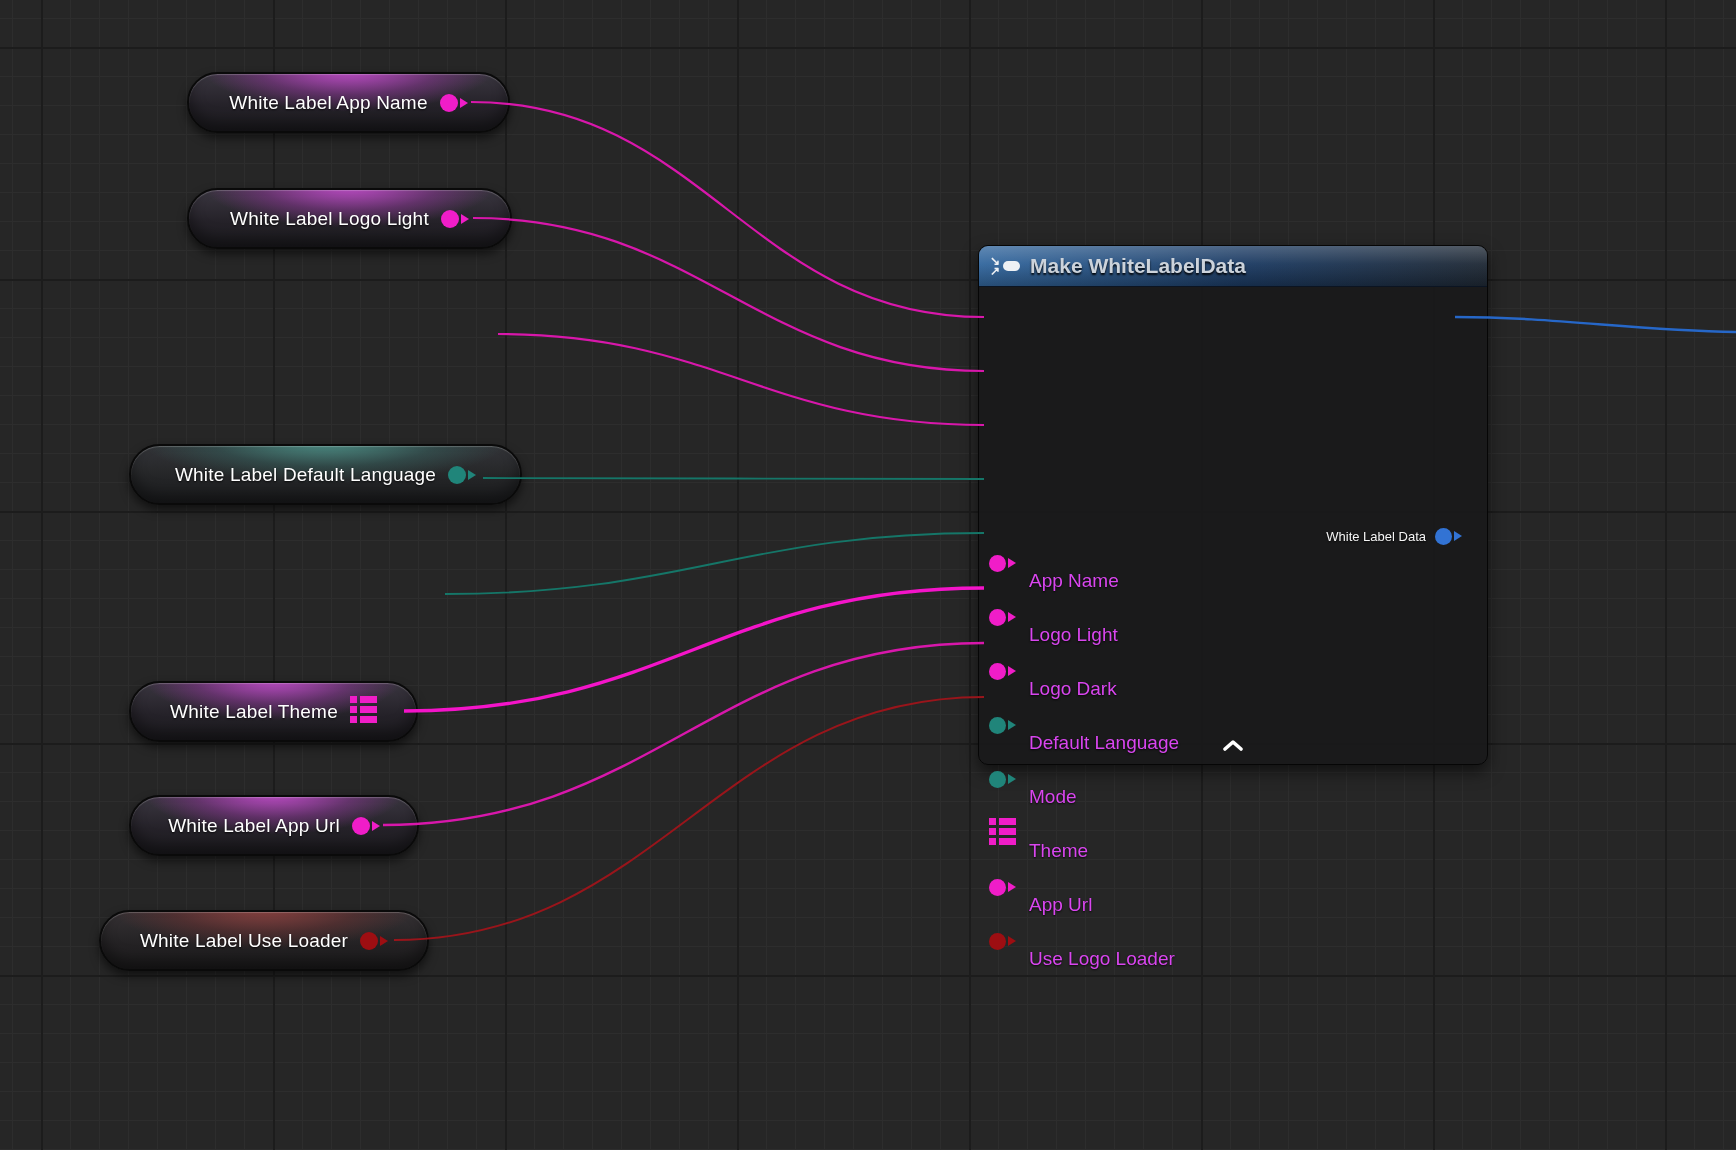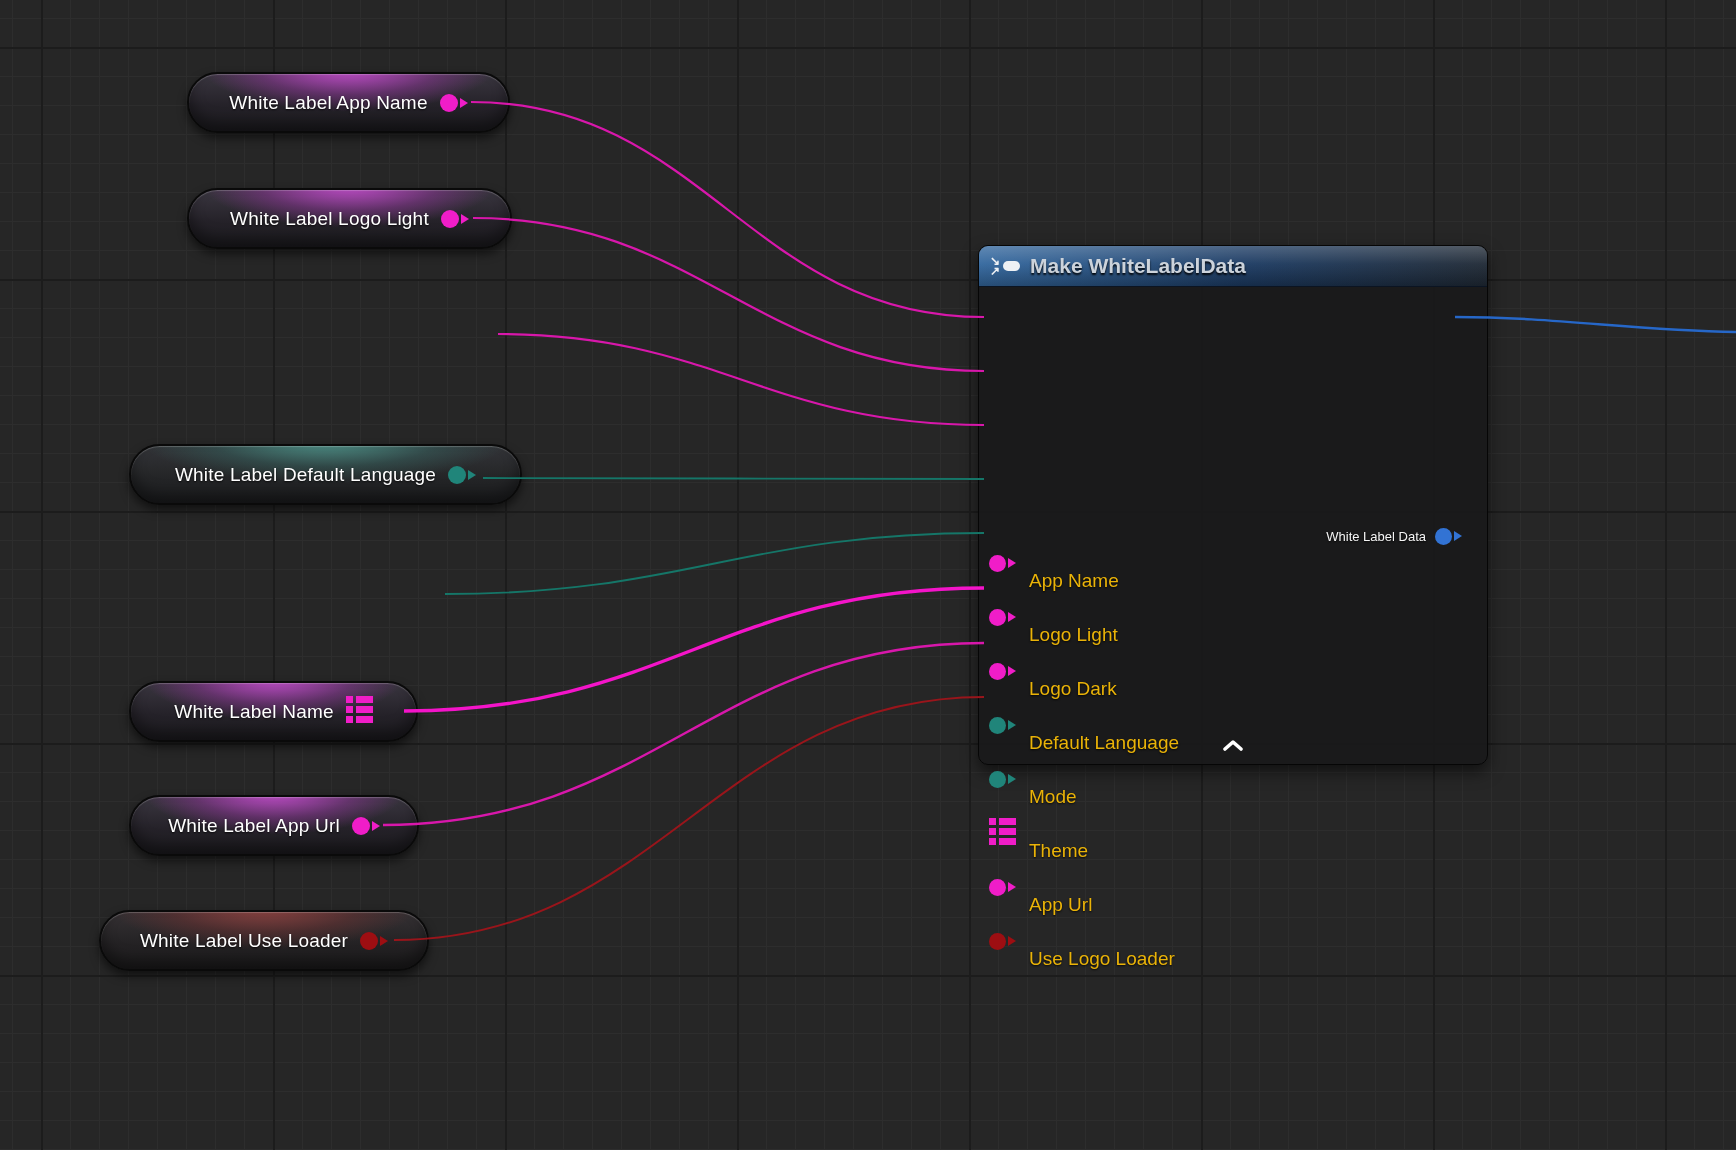--- a/index.html
+++ b/index.html
@@ -54,21 +54,21 @@
       linear-gradient(180deg, rgba(255,255,255,.22) 0%, rgba(255,255,255,.04) 45%, rgba(0,0,0,.25) 100%),
       linear-gradient(90deg, var(--header-blue1) 0%, var(--header-blue2) 52%, var(--header-blue3) 100%);
     display:flex;align-items:center;gap:10px;padding-left:11px;box-sizing:border-box;
     border-bottom:1px solid #0b1422;}
   .make-title{color:#ccd3db;font-size:21px;font-weight:bold;text-shadow:0 2px 2px rgba(0,0,0,.9);white-space:nowrap;}
   .msicon{display:flex;align-items:center;gap:3px;}
   .msicon .arrows{display:flex;flex-direction:column;color:#eef1f4;font-size:12px;line-height:10px;font-weight:bold;}
   .msicon .pill{width:17px;height:10px;border-radius:5px;background:#eef1f4;display:inline-block;}
   .rows{position:absolute;left:0;top:290px;right:0;}
   .row{height:54px;display:flex;align-items:center;gap:13px;padding-left:10px;}
-  .row .plabel{color:#eab308;font-size:19px;text-shadow:0 1px 2px rgba(0,0,0,.8);white-space:nowrap;margin-top:35px;}
+  .row .plabel{color:#d946ef;font-size:19px;text-shadow:0 1px 2px rgba(0,0,0,.8);white-space:nowrap;margin-top:35px;}
   .out-row{position:absolute;top:272px;right:25px;height:36px;display:flex;align-items:center;gap:9px;}
   .out-row .plabel{color:#f5f5f5;font-size:13px;text-shadow:0 1px 2px rgba(0,0,0,.8);white-space:nowrap;}
   .collapse{position:absolute;left:50%;transform:translateX(-50%);bottom:9px;cursor:pointer;}
 
   
   .wires{position:absolute;inset:0;z-index:40;pointer-events:none;}
   .node-layer{position:absolute;inset:0;z-index:10;}
 </style>
 </head>
 <body>
@@ -109,21 +109,21 @@
     <div class="vnode glow-teal" style="left:129px;top:444px;width:393px">
       <span class="vlabel">White Label Default Language</span>
       <span class="pin-set t-enum">
           <span class="pin"></span>
           <span class="wedge"></span>
         </span>
     </div>
 
 
     <div class="vnode glow-magenta" style="left:129px;top:681px;width:289px">
-      <span class="vlabel">White Label Name</span>
+      <span class="vlabel">White Label Theme</span>
       <span class="theme-icon">
         <svg width="27" height="27" viewBox="0 0 27 27">
           <rect x="0" y="0" width="7" height="7"></rect>
             <rect x="10" y="0" width="17" height="7"></rect>
           <rect x="0" y="10" width="7" height="7"></rect>
             <rect x="10" y="10" width="17" height="7"></rect>
           <rect x="0" y="20" width="7" height="7"></rect>
             <rect x="10" y="20" width="17" height="7"></rect>
         </svg>
       </span>

